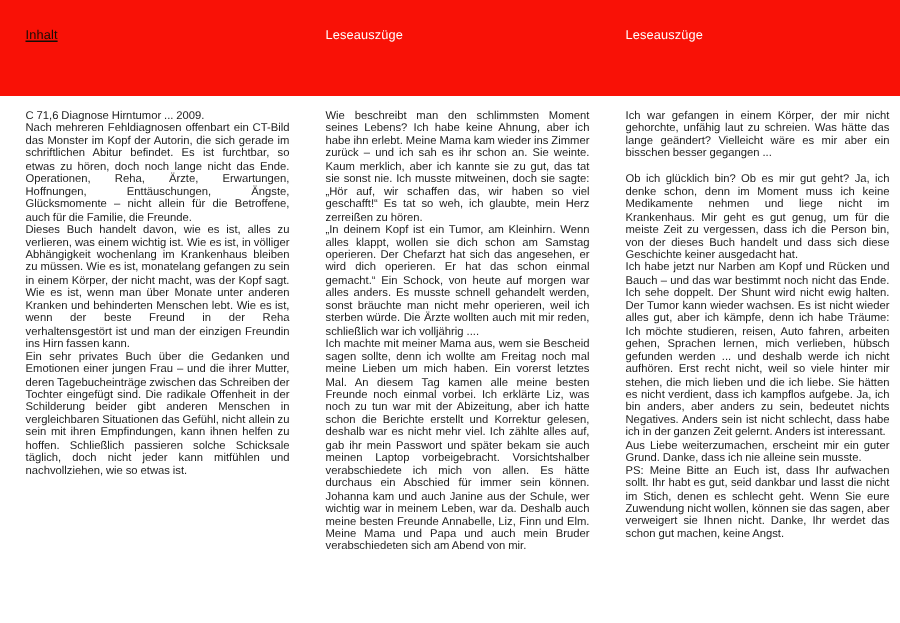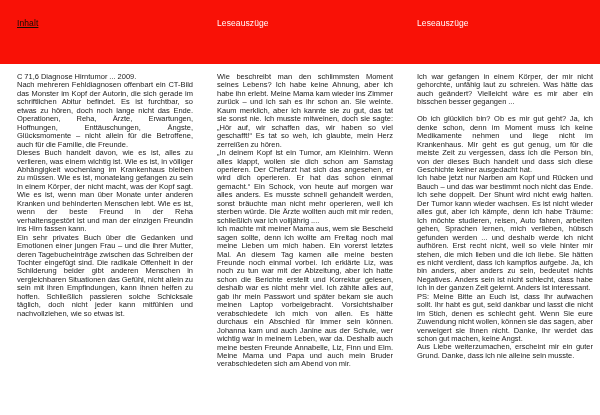--- a/index.html
+++ b/index.html
@@ -67,20 +67,20 @@
     <p>Ein sehr privates Buch über die Gedanken und Emotionen einer jungen Frau – und die ihrer Mutter, deren Tagebucheinträge zwischen das Schreiben der Tochter eingefügt sind. Die radikale Offenheit in der Schilderung beider gibt anderen Menschen in vergleichbaren Situationen das Gefühl, nicht allein zu sein mit ihren Empfindungen, kann ihnen helfen zu hoffen. Schließlich passieren solche Schicksale täglich, doch nicht jeder kann mitfühlen und nachvollziehen, wie so etwas ist.</p>
   </div>
 
   <div class="col">
     <p>Wie beschreibt man den schlimmsten Moment seines Lebens? Ich habe keine Ahnung, aber ich habe ihn erlebt. Meine Mama kam wieder ins Zimmer zurück – und ich sah es ihr schon an. Sie weinte. Kaum merklich, aber ich kannte sie zu gut, das tat sie sonst nie. Ich musste mitweinen, doch sie sagte: „Hör auf, wir schaffen das, wir haben so viel geschafft!“ Es tat so weh, ich glaubte, mein Herz zerreißen zu hören.</p>
     <p>„In deinem Kopf ist ein Tumor, am Kleinhirn. Wenn alles klappt, wollen sie dich schon am Samstag operieren. Der Chefarzt hat sich das angesehen, er wird dich operieren. Er hat das schon einmal gemacht.“ Ein Schock, von heute auf morgen war alles anders. Es musste schnell gehandelt werden, sonst bräuchte man nicht mehr operieren, weil ich sterben würde. Die Ärzte wollten auch mit mir reden, schließlich war ich volljährig ....</p>
     <p>Ich machte mit meiner Mama aus, wem sie Bescheid sagen sollte, denn ich wollte am Freitag noch mal meine Lieben um mich haben. Ein vorerst letztes Mal. An diesem Tag kamen alle meine besten Freunde noch einmal vorbei. Ich erklärte Liz, was noch zu tun war mit der Abizeitung, aber ich hatte schon die Berichte erstellt und Korrektur gelesen, deshalb war es nicht mehr viel. Ich zählte alles auf, gab ihr mein Passwort und später bekam sie auch meinen Laptop vorbeigebracht. Vorsichtshalber verabschiedete ich mich von allen. Es hätte durchaus ein Abschied für immer sein können. Johanna kam und auch Janine aus der Schule, wer wichtig war in meinem Leben, war da. Deshalb auch meine besten Freunde Annabelle, Liz, Finn und Elm. Meine Mama und Papa und auch mein Bruder verabschiedeten sich am Abend von mir.</p>
   </div>
 
   <div class="col">
-    <p class="gap-after">Ich war gefangen in einem Körper, der mir nicht gehorchte, unfähig laut zu schreien. Was hätte das auch geändert? Vielleicht wäre es mir aber ein bisschen besser gegangen ...</p>
+    <p class="gap-after">Ich war gefangen in einem Körper, der mir nicht gehorchte, unfähig laut zu schreien. Was hätte das lange geändert? Vielleicht wäre es mir aber ein bisschen besser gegangen ...</p>
     <p>Ob ich glücklich bin? Ob es mir gut geht? Ja, ich denke schon, denn im Moment muss ich keine Medikamente nehmen und liege nicht im Krankenhaus. Mir geht es gut genug, um für die meiste Zeit zu vergessen, dass ich die Person bin, von der dieses Buch handelt und dass sich diese Geschichte keiner ausgedacht hat.</p>
     <p>Ich habe jetzt nur Narben am Kopf und Rücken und Bauch – und das war bestimmt noch nicht das Ende. Ich sehe doppelt. Der Shunt wird nicht ewig halten. Der Tumor kann wieder wachsen. Es ist nicht wieder alles gut, aber ich kämpfe, denn ich habe Träume: Ich möchte studieren, reisen, Auto fahren, arbeiten gehen, Sprachen lernen, mich verlieben, hübsch gefunden werden ... und deshalb werde ich nicht aufhören. Erst recht nicht, weil so viele hinter mir stehen, die mich lieben und die ich liebe. Sie hätten es nicht verdient, dass ich kampflos aufgebe. Ja, ich bin anders, aber anders zu sein, bedeutet nichts Negatives. Anders sein ist nicht schlecht, dass habe ich in der ganzen Zeit gelernt. Anders ist interessant.</p>
+    <p>Aus Liebe weiterzumachen, erscheint mir ein guter Grund. Danke, dass ich nie alleine sein musste.</p>
     <p>PS: Meine Bitte an Euch ist, dass Ihr aufwachen sollt. Ihr habt es gut, seid dankbar und lasst die nicht im Stich, denen es schlecht geht. Wenn Sie eure Zuwendung nicht wollen, können sie das sagen, aber verweigert sie Ihnen nicht. Danke, Ihr werdet das schon gut machen, keine Angst.</p>
-    <p>Aus Liebe weiterzumachen, erscheint mir ein guter Grund. Danke, dass ich nie alleine sein musste.</p>
   </div>
 
 </div>
 
 </body></html>

